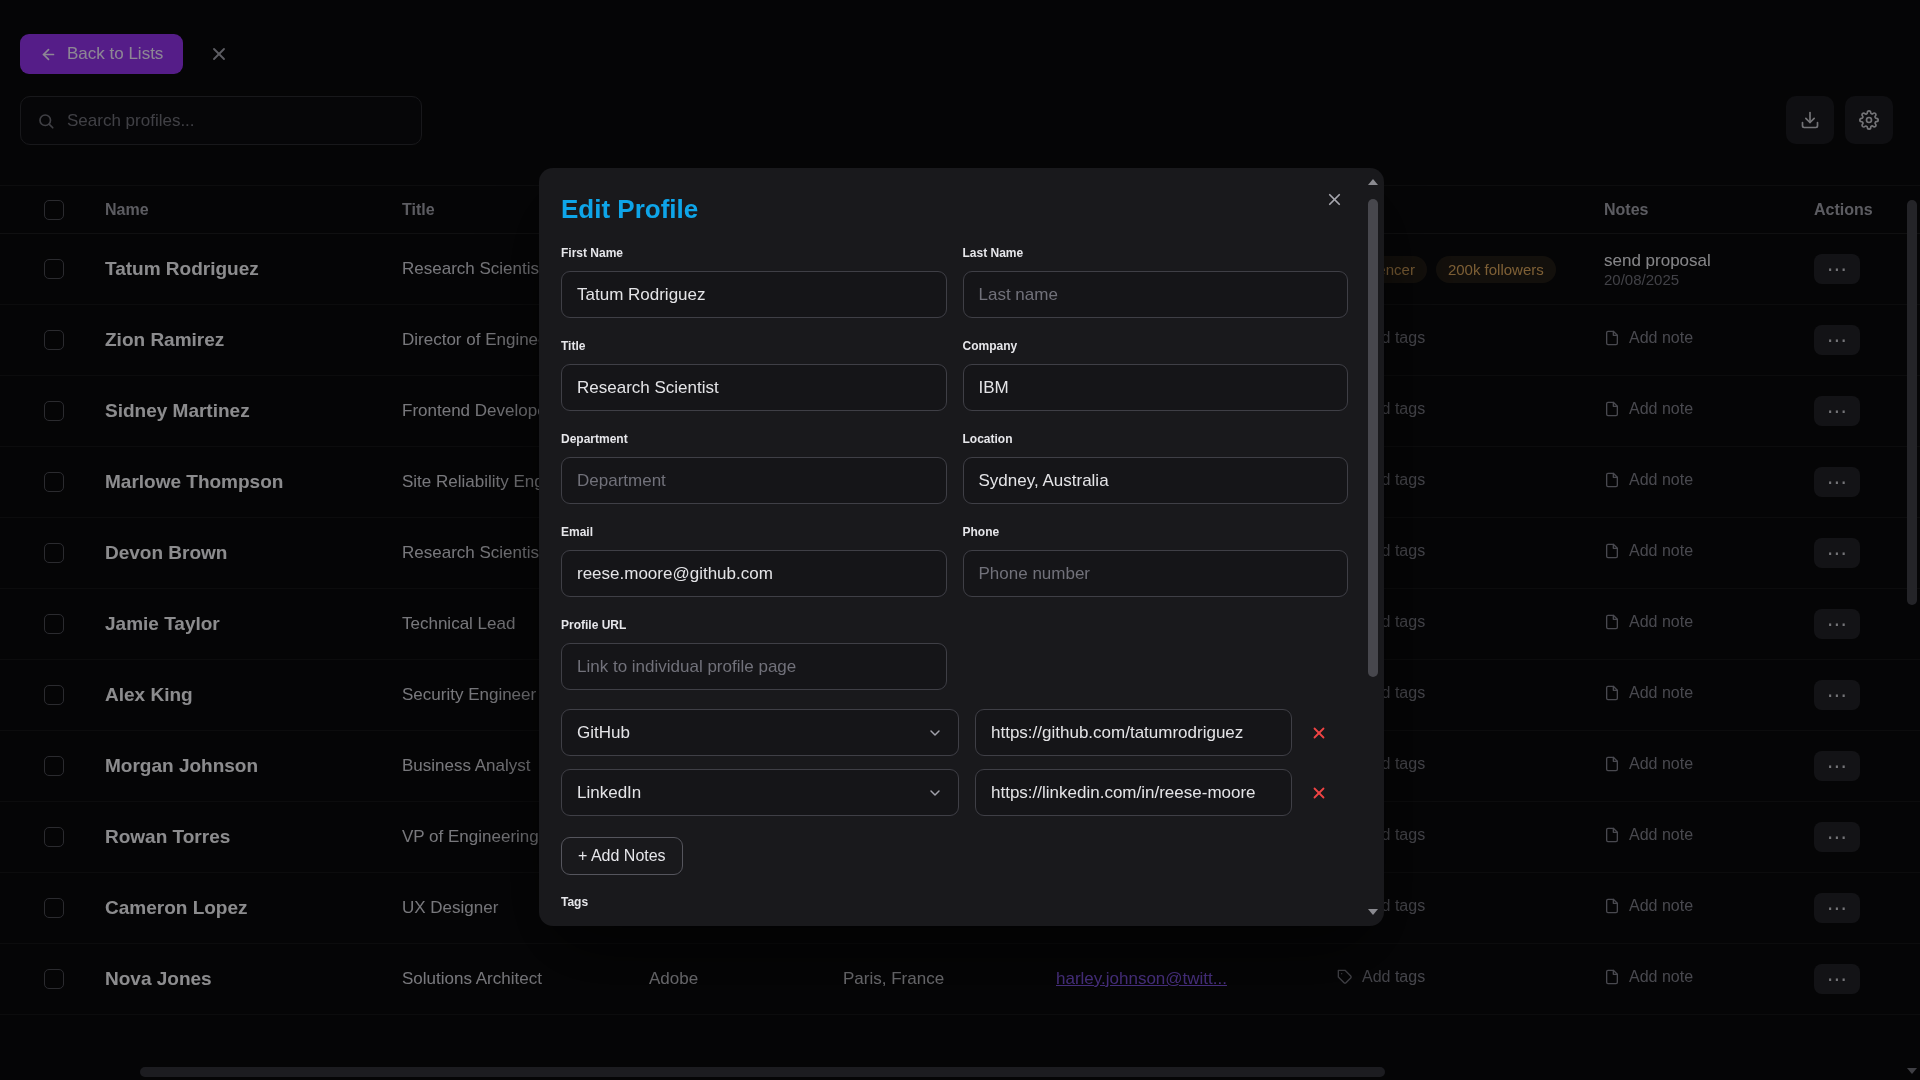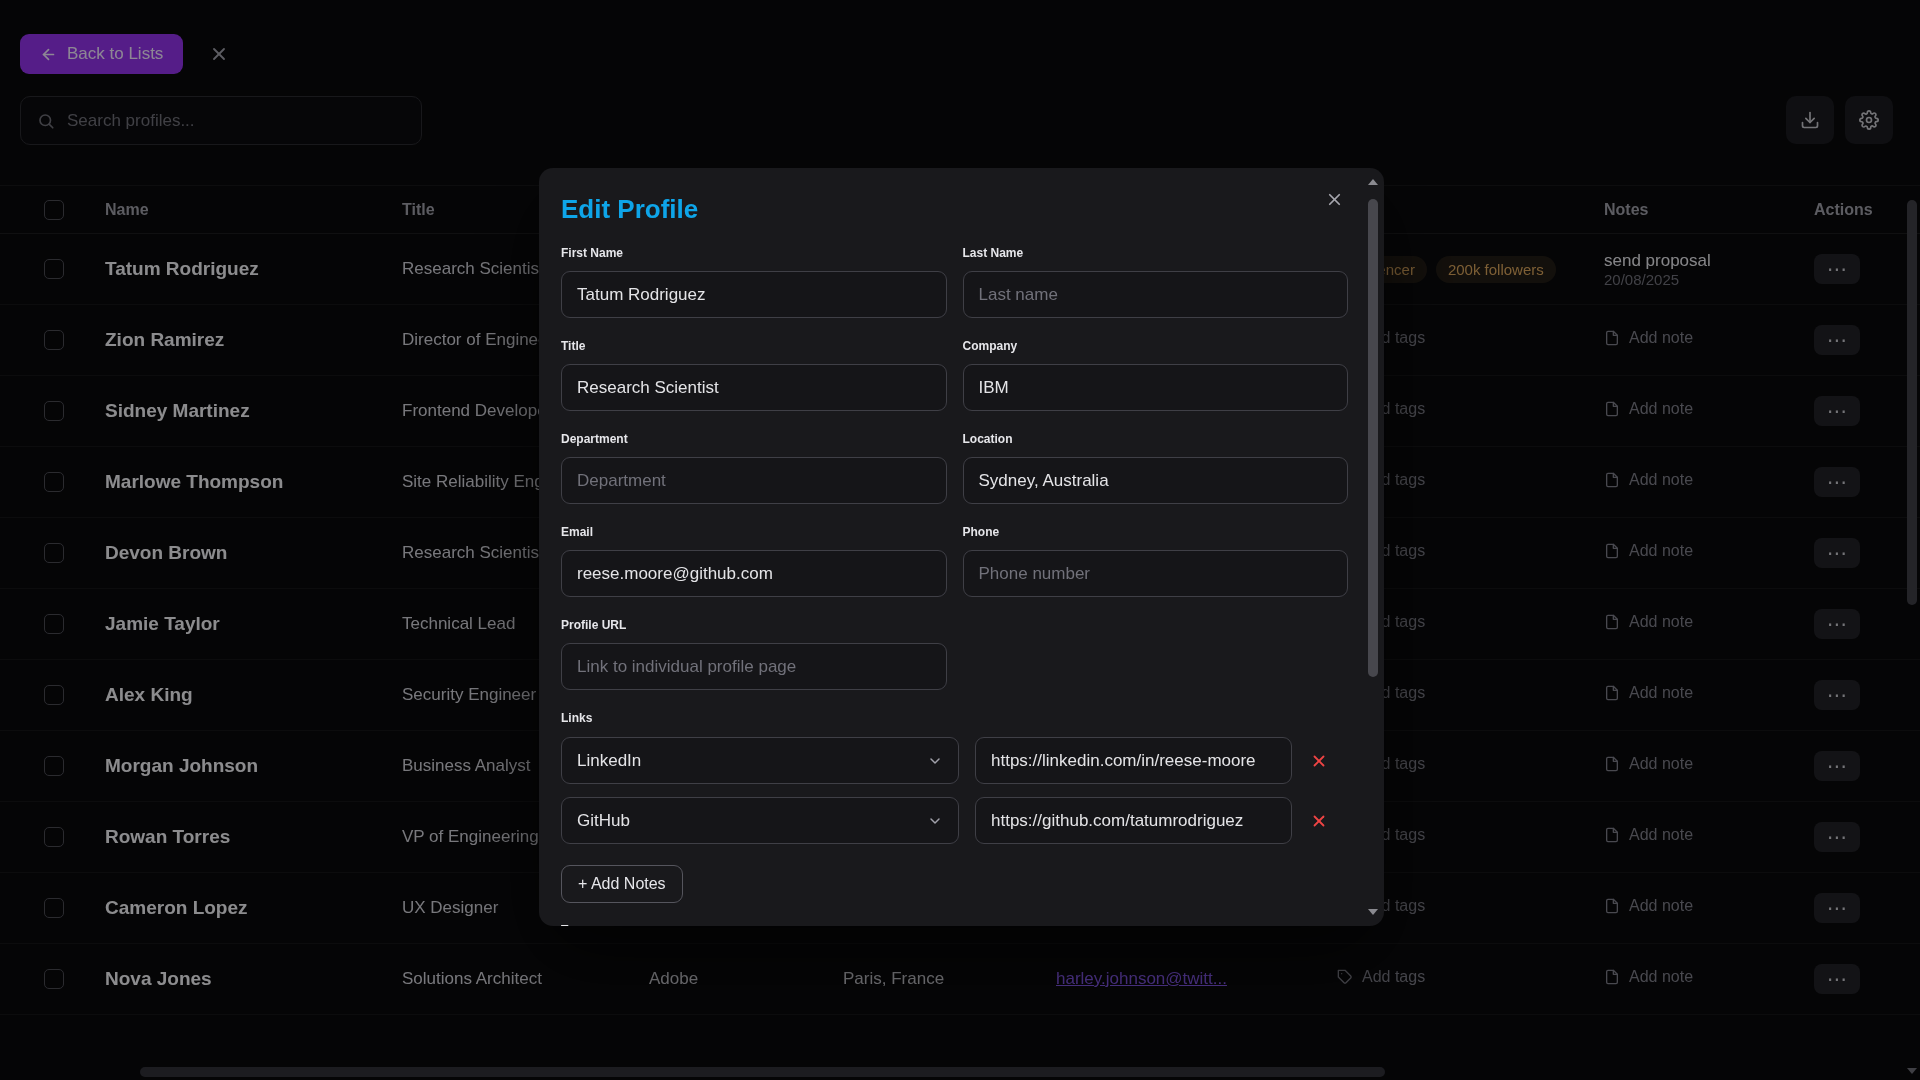--- a/index.html
+++ b/index.html
@@ -615,53 +615,52 @@
       <label class="field-label">Phone</label>
       <input class="text-input" placeholder="Phone number" style="">
     </div>
     <div class="field-group">
       <label class="field-label">Profile URL</label>
       <input class="text-input" placeholder="Link to individual profile page" style="">
     </div>
   </div>
 
   <div class="links-section">
-    <div class="field-label links-label">Links</div>
     <div>
+  <div class="link-row">
+    <div class="link-type-select">
+      <span>GitHub</span>
+      <svg width="16" height="16" viewBox="0 0 24 24" fill="none" stroke="#a1a1aa" stroke-width="2.2" stroke-linecap="round" stroke-linejoin="round">
+              <polyline points="6 9 12 15 18 9"></polyline>
+            </svg>
+    </div>
+    <input class="text-input link-url" value="https://github.com/tatumrodriguez" style="">
+    <button class="remove-link">
+      <svg width="18" height="18" viewBox="0 0 24 24" fill="none" stroke="currentColor" stroke-width="2.4" stroke-linecap="round">
+              <line x1="18" y1="6" x2="6" y2="18"></line>
+              <line x1="6" y1="6" x2="18" y2="18"></line>
+            </svg>
+    </button>
+  </div>
+
   <div class="link-row">
     <div class="link-type-select">
       <span>LinkedIn</span>
       <svg width="16" height="16" viewBox="0 0 24 24" fill="none" stroke="#a1a1aa" stroke-width="2.2" stroke-linecap="round" stroke-linejoin="round">
               <polyline points="6 9 12 15 18 9"></polyline>
             </svg>
     </div>
     <input class="text-input link-url" value="https://linkedin.com/in/reese-moore" style="">
     <button class="remove-link">
       <svg width="18" height="18" viewBox="0 0 24 24" fill="none" stroke="currentColor" stroke-width="2.4" stroke-linecap="round">
               <line x1="18" y1="6" x2="6" y2="18"></line>
               <line x1="6" y1="6" x2="18" y2="18"></line>
             </svg>
     </button>
   </div>
-
-  <div class="link-row">
-    <div class="link-type-select">
-      <span>GitHub</span>
-      <svg width="16" height="16" viewBox="0 0 24 24" fill="none" stroke="#a1a1aa" stroke-width="2.2" stroke-linecap="round" stroke-linejoin="round">
-              <polyline points="6 9 12 15 18 9"></polyline>
-            </svg>
-    </div>
-    <input class="text-input link-url" value="https://github.com/tatumrodriguez" style="">
-    <button class="remove-link">
-      <svg width="18" height="18" viewBox="0 0 24 24" fill="none" stroke="currentColor" stroke-width="2.4" stroke-linecap="round">
-              <line x1="18" y1="6" x2="6" y2="18"></line>
-              <line x1="6" y1="6" x2="18" y2="18"></line>
-            </svg>
-    </button>
-  </div>
 </div>
     <button class="add-link-btn">+ Add Notes</button>
   </div>
 
   <div class="field-label tags-label">Tags</div>
 
   <div class="modal-scrollbar">
     <div class="tri-up"></div>
     <div class="modal-scroll-thumb"></div>
     <div class="tri-down"></div>

